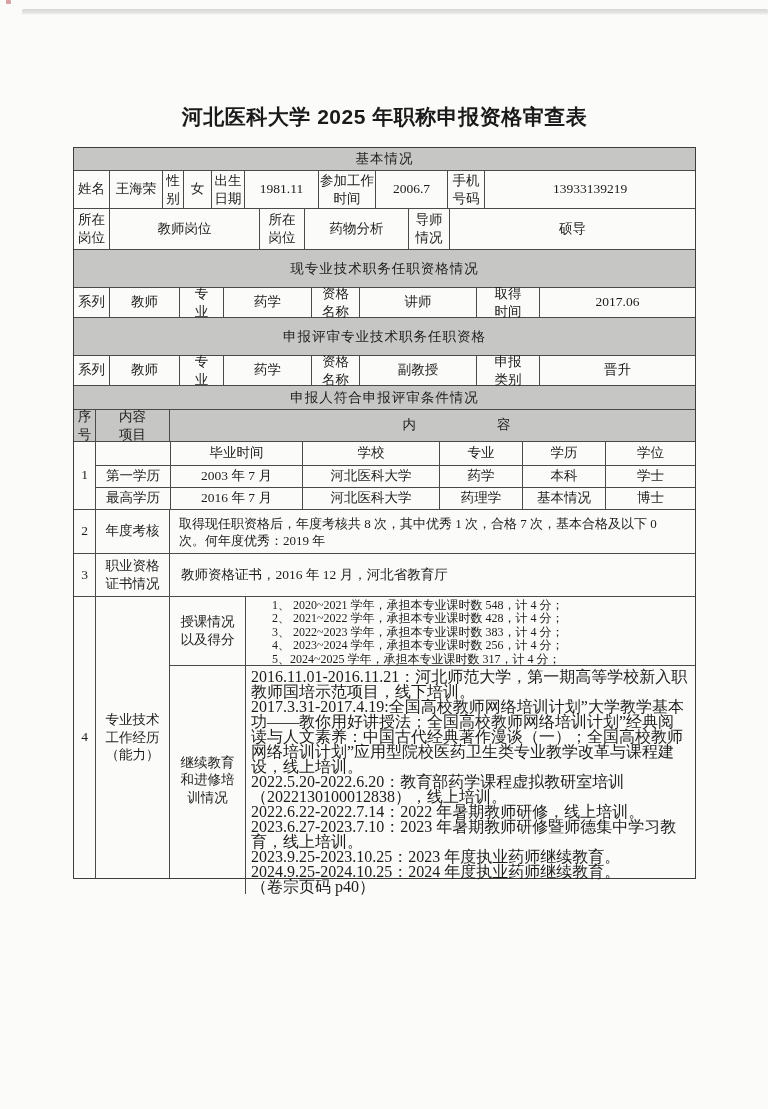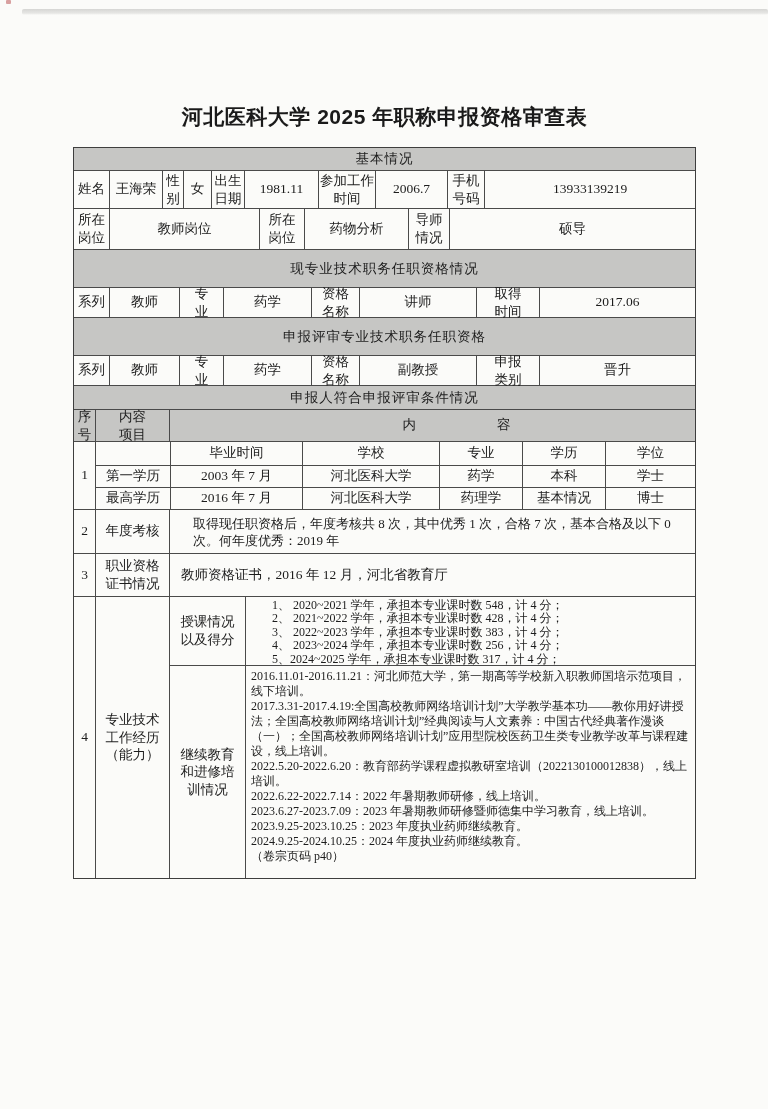--- a/index.html
+++ b/index.html
@@ -51,29 +51,29 @@
   }
   .shade{background:#c6c6c4;}
   .bk{display:inline-block;word-break:break-all;line-height:1.3;}
   .spread{
     display:inline-block;width:108px;
     text-align:justify;text-align-last:justify;margin-left:48px;
   }
   .left{justify-content:flex-start;text-align:left;align-items:center;}
   .txtblock{display:block;}
   .assess-text{
-    padding:6px 12px 0 23px;font-size:13px;line-height:16.5px;text-align:left;
+    padding:6px 12px 0 9px;font-size:13px;line-height:16.5px;text-align:left;
   }
   .cert-cell{padding-left:11px;}
   .teach-lines{
     padding:2px 4px 0 26px;font-size:12px;line-height:13.4px;
   }
   .teach-lines div{white-space:pre-wrap;}
   .train-lines{
-    padding:3px 6px 0 5px;font-size:12px;line-height:15px;
+    padding:3px 6px 0 5px;font-size:16px;line-height:15px;
   }
   .h38{height:38px}.h41{height:41px}.h23{height:38px}.h39{height:30px}
   .h24{height:24px}.h36{height:32px}.h44{height:44px}.h43{height:43px}
 </style>
 </head>
 <body>
 
 <div class="paper">
   <div class="artifact-dot"></div>
   <div class="artifact-band"></div>
@@ -328,21 +328,21 @@
         </div>
         <div class="sub" style="flex:1">
           <div class="c" style="flex:0 0 75px">
               <span class="bk" style="max-width:58px">继续教育和进修培训情况</span>
             </div>
           <div class="c txtblock train-lines left" style="flex:1">
             <div>2016.11.01-2016.11.21：河北师范大学，第一期高等学校新入职教师国培示范项目，线下培训。</div>
             <div>2017.3.31-2017.4.19:全国高校教师网络培训计划”大学教学基本功——教你用好讲授法；全国高校教师网络培训计划”经典阅读与人文素养：中国古代经典著作漫谈（一）；全国高校教师网络培训计划”应用型院校医药卫生类专业教学改革与课程建设，线上培训。</div>
             <div>2022.5.20-2022.6.20：教育部药学课程虚拟教研室培训（2022130100012838），线上培训。</div>
             <div>2022.6.22-2022.7.14：2022 年暑期教师研修，线上培训。</div>
-            <div>2023.6.27-2023.7.09：2023 年暑期教师研修暨师德集中学习教育，线上培训。</div>
+            <div>2023.6.27-2023.7.10：2023 年暑期教师研修暨师德集中学习教育，线上培训。</div>
             <div>2023.9.25-2023.10.25：2023 年度执业药师继续教育。</div>
             <div>2024.9.25-2024.10.25：2024 年度执业药师继续教育。</div>
             <div>（卷宗页码 p40）</div>
           </div>
         </div>
       </div>
     </div>
 
   </div>
 </div>

